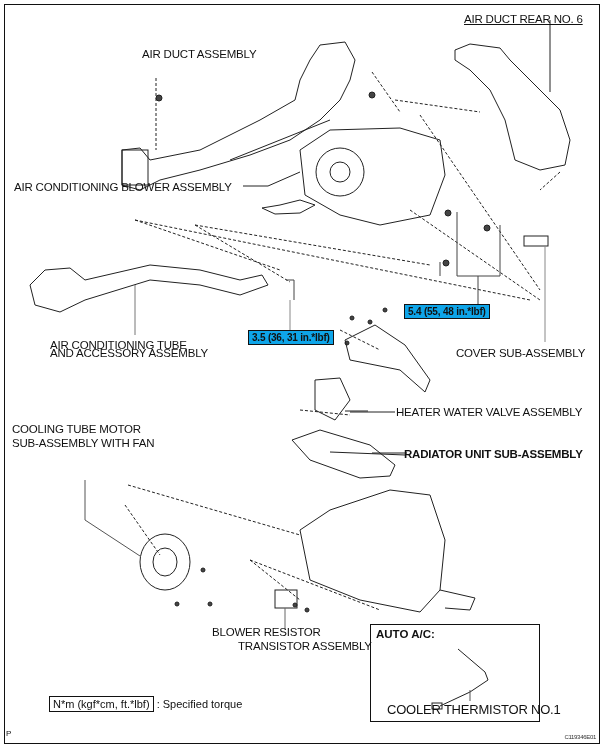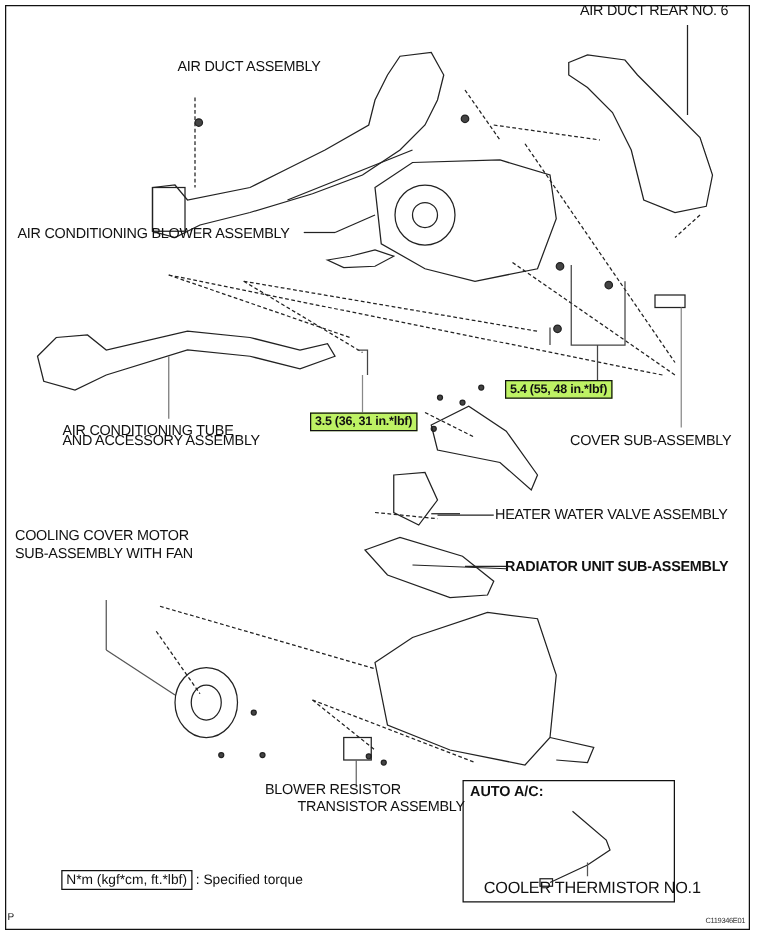--- a/index.html
+++ b/index.html
@@ -3,21 +3,21 @@
 <meta charset="utf-8">
 <style>
   html, body { margin: 0; padding: 0; background: #ffffff; }
   body { width: 606px; height: 753px; position: relative; overflow: hidden;
          font-family: "Liberation Sans", sans-serif; color: #111; }
   .frame { position: absolute; left: 4px; top: 4px; width: 596px; height: 740px;
            border: 1.5px solid #111; box-sizing: border-box; }
   .lbl { position: absolute; font-size: 11.5px; line-height: 14px; white-space: nowrap;
          letter-spacing: -0.2px; color: #111; }
   .torque { position: absolute; font-size: 10px; font-weight: bold; border: 1.2px solid #111;
-            padding: 1px 3px; background: #bef264; white-space: nowrap; letter-spacing: -0.2px; }
+            padding: 1px 3px; background: #0ea5e9; white-space: nowrap; letter-spacing: -0.2px; }
   .inset { position: absolute; left: 370px; top: 624px; width: 170px; height: 98px;
            border: 1.2px solid #111; box-sizing: border-box; }
   .inset-title { position: absolute; left: 5px; top: 3px; font-size: 11.5px; font-weight: bold; }
   .inset-label { position: absolute; left: 16px; top: 77px; font-size: 13px; white-space: nowrap; letter-spacing:-0.2px;text-align:center;}
   .legend { position: absolute; left: 33px; top: 698px; font-size: 11px; white-space: nowrap; margin-left: 16px; }
   .legend-box { border: 1.2px solid #111; padding: 1px 3px; }
   .page-code { position: absolute; right: 10px; top: 734px; font-size: 6px; color: #333; letter-spacing: -0.3px; }
   .page-mark { position: absolute; left: 6px; top: 729px; font-size: 8px; }
   svg.art { position: absolute; left: 0; top: 0; }
 </style>
@@ -126,27 +126,27 @@
   <line x1="345" y1="411" x2="368" y2="411" stroke="#222"></line>
   <line x1="372" y1="453" x2="407" y2="453" stroke="#222"></line>
 
   <g>
     <polyline points="458,649 485,672 488,680 470,692 440,706"></polyline>
     <rect x="432" y="703" width="10" height="6"></rect>
     <line x1="470" y1="690" x2="470" y2="701" stroke="#555"></line>
   </g>
 </svg>
 
-<div class="lbl" style="left:464px; top:2px;">AIR DUCT REAR NO. 6</div>
+<div class="lbl" style="left:464px; top:12px;text-decoration:underline;">AIR DUCT REAR NO. 6</div>
 <div class="lbl" style="left:142px; top:47px;">AIR DUCT ASSEMBLY</div>
 <div class="lbl" style="left:14px; top:180px;">AIR CONDITIONING BLOWER ASSEMBLY</div>
 <div class="lbl" style="left:50px; top:338px;">AIR CONDITIONING TUBE</div>
 <div class="lbl" style="left:50px; top:346px;">AND ACCESSORY ASSEMBLY</div>
 <div class="lbl" style="left:456px; top:346px;">COVER SUB-ASSEMBLY</div>
-<div class="lbl" style="left:12px; top:422px;">COOLING COVER MOTOR</div>
+<div class="lbl" style="left:12px; top:422px;">COOLING TUBE MOTOR</div>
 <div class="lbl" style="left:12px; top:436px;">SUB-ASSEMBLY WITH FAN</div>
 <div class="lbl" style="left:396px; top:405px;">HEATER WATER VALVE ASSEMBLY</div>
 <div class="lbl" style="left:404px; top:447px;font-weight:bold;">RADIATOR UNIT SUB-ASSEMBLY</div>
 <div class="lbl" style="left:212px; top:625px;">BLOWER RESISTOR</div>
 <div class="lbl" style="left:212px; top:639px;margin-left:26px;">TRANSISTOR ASSEMBLY</div>
 
 <div class="torque" style="left:248px; top:330px;">3.5 (36, 31 in.*lbf)</div>
 <div class="torque" style="left:404px; top:304px;">5.4 (55, 48 in.*lbf)</div>
 
 <div class="inset">

